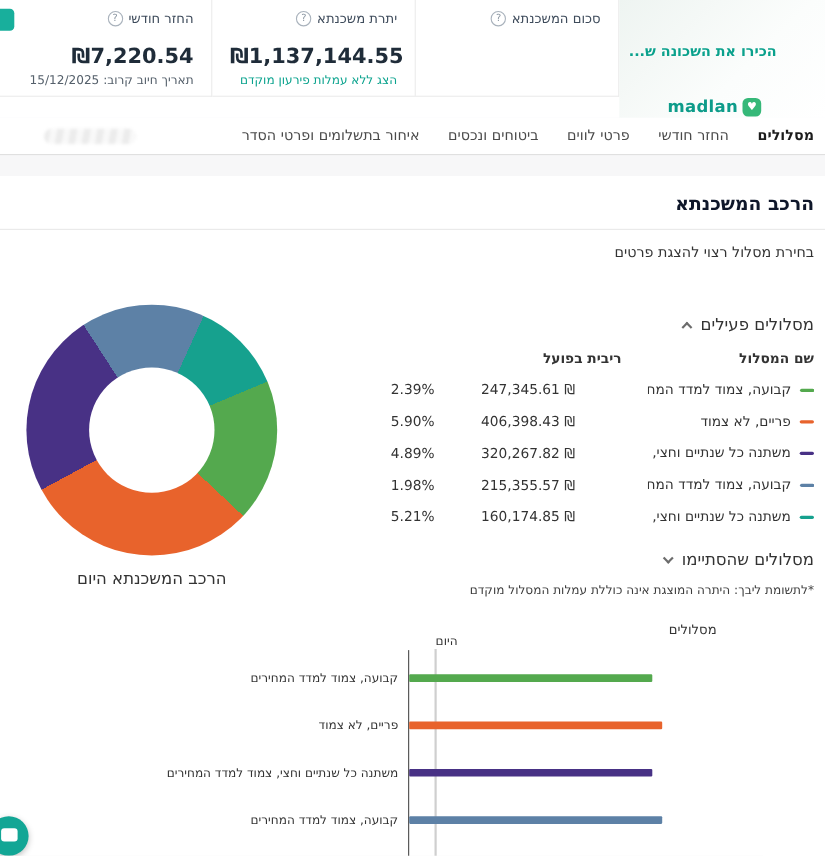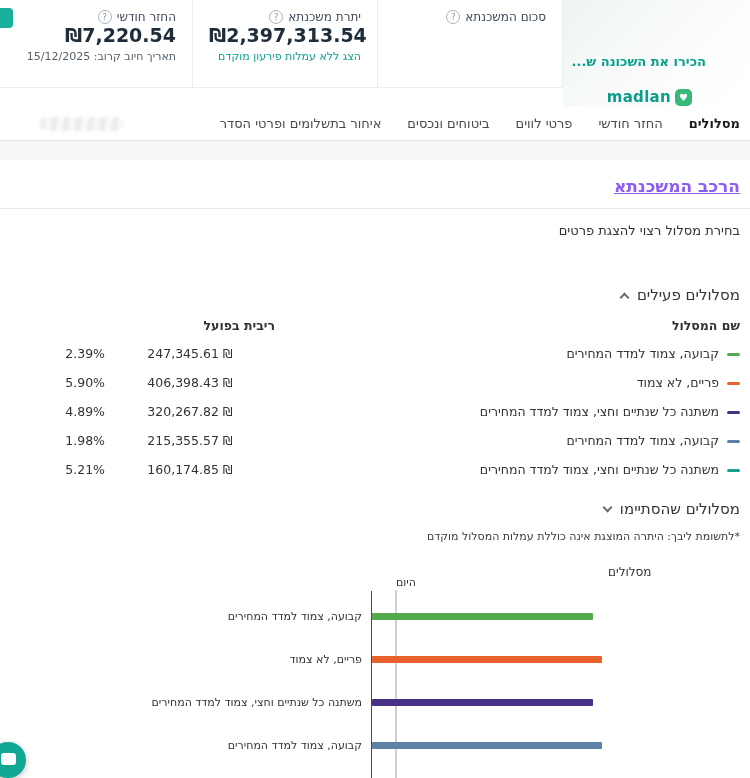--- a/index.html
+++ b/index.html
@@ -4,55 +4,55 @@
 <style>
   * { margin:0; padding:0; box-sizing:border-box; }
   html,body { width:750px; height:778px; overflow:hidden; background:#f7f7f8;
     font-family:"DejaVu Sans","Liberation Sans",sans-serif; }
   .screen { width:750px; height:778px; position:relative; direction:rtl; background:#f7f7f8; }
 
   
   .stats-header { display:flex; background:#fff; height:107px; position:relative; }
   .promo { width:187px; height:107px; position:relative; flex:none;
     background:linear-gradient(135deg,#eef4f1 0%,#fbfdfc 60%,#ffffff 100%); overflow:hidden; }
-  .promo-text { position:absolute; top:54px; right:44px; width:142px; color:#0aa18c;
+  .promo-text { position:absolute; top:40px; right:44px; width:142px; color:#0aa18c;
     font-weight:bold; font-size:13px; white-space:nowrap; overflow:hidden;
     text-shadow:0 0 3px #fff; }
   .logo { position:absolute; bottom:1px; right:58px; display:flex; align-items:center; gap:4px; cursor:pointer; }
   .logo-icon { width:17px; height:17px; background:#35b878; border-radius:5px; color:#fff;
     font-size:10px; display:flex; align-items:center; justify-content:center; }
   .logo-text { color:#0e9c8a; font-weight:bold; font-size:15px; direction:ltr; letter-spacing:.3px; }
   .stat { width:185px; flex:none; height:88px; border-inline-start:1px solid #ececec;
     border-bottom:1px solid #ececec; padding:10px 16px 0; background:#fff; }
   .stat:last-child { flex:1; }
   .stat-label-row { display:flex; align-items:center; gap:5px; }
   .stat-label { font-size:12px; color:#3e4b5b; }
   .help-icon { width:14px; height:14px; border:1px solid #a9b2bc; border-radius:50%; font-size:9px;
     color:#8a95a1; display:flex; align-items:center; justify-content:center; flex:none; cursor:pointer; }
-  .stat-value { font-size:19px; font-weight:bold; color:#1f2c39; margin-top:0;
+  .stat-value { font-size:19px; font-weight:bold; color:#1f2c39; margin-top:16px;
     direction:ltr; text-align:right; }
   .stat-link { font-size:11px; color:#0ba38e; margin-top:4px; cursor:pointer; width:max-content; }
   .stat-sub { font-size:11px; color:#55606b; margin-top:4px; }
   .widget-tab { position:absolute; top:8px; left:0; width:13px; height:20px; background:#18af9c;
     border-radius:0 4px 4px 0; cursor:pointer; z-index:5; }
 
   
   .nav { height:34px; background:#fff; border-bottom:1px solid #e0e0e0; display:flex;
     align-items:center; padding:0 10px; gap:26px; font-size:13px; }
   .nav-item { color:#4a4a4a; cursor:pointer; white-space:nowrap; }
   .nav-item.active { color:#1c1c1c; font-weight:bold; }
   .watermark { margin-inline-start:auto; margin-left:30px; width:84px; height:14px; border-radius:7px;
     opacity:.35; filter:blur(1.5px);
     background:repeating-linear-gradient(100deg,#c9c9c9 0 6px,#ededed 6px 12px); }
 
   .gap-strip { height:19px; }
 
   
   .main { background:#fff; min-height:618px; padding:16px 10px 0; position:relative; overflow:hidden; }
-  .page-title { font-size:17px; font-weight:600; color:#8b5cf6;text-decoration:underline; }
+  .page-title { font-size:17px; font-weight:600; color:#0f172a; }
   .title-divider { border:none; border-top:1px solid #e8e8e8; margin:12px -10px 0; }
   .subtitle { margin-top:14px; font-size:13px; color:#333; }
 
   .content-row { display:flex; margin-top:22px; align-items:center; }
   .tracks { flex:1; min-width:0; }
   .donut-col { width:290px; flex:none; padding-top:8px; }
   .donut-wrap { width:228px; margin-left:14px; margin-right:auto; }
   .donut { width:228px; height:228px; border-radius:50%; position:relative; cursor:pointer; }
   .donut::after { content:""; position:absolute; inset:57px; background:#fff; border-radius:50%; }
   .donut-caption { margin-top:12px; text-align:center; font-size:15px; color:#333; }
@@ -115,21 +115,21 @@
         <span class="stat-label">סכום המשכנתא</span>
         <span class="help-icon">?</span>
       </div>
     </div>
 
     <div class="stat">
       <div class="stat-label-row">
         <span class="stat-label">יתרת משכנתא</span>
         <span class="help-icon">?</span>
       </div>
-      <div class="stat-value">₪2,397,313.54</div>
+      <div class="stat-value">₪1,137,144.55</div>
       <div class="stat-link">הצג ללא עמלות פירעון מוקדם</div>
     </div>
 
     <div class="stat">
       <div class="stat-label-row">
         <span class="stat-label">החזר חודשי</span>
         <span class="help-icon">?</span>
       </div>
       <div class="stat-value">₪7,220.54</div>
       <div class="stat-sub">תאריך חיוב קרוב: 15/12/2025</div>
@@ -194,20 +194,26 @@
         </div>
 
         <div class="section-toggle second">
           <span>מסלולים שהסתיימו</span>
           <i class="chev down"></i>
         </div>
 
         <p class="note">*לתשומת ליבך: היתרה המוצגת אינה כוללת עמלות המסלול מוקדם</p>
       </section>
 
+      <aside class="donut-col">
+        <div class="donut-wrap">
+          <div class="donut" style="background: conic-gradient(from -33deg, rgb(93, 129, 166) 0deg, rgb(93, 129, 166) 57.4deg, rgb(22, 161, 142) 57.4deg, rgb(22, 161, 142) 100.2deg, rgb(84, 169, 78) 100.2deg, rgb(84, 169, 78) 166.2deg, rgb(232, 99, 44) 166.2deg, rgb(232, 99, 44) 274.6deg, rgb(72, 49, 133) 274.6deg, rgb(72, 49, 133) 360deg);"></div>
+          <div class="donut-caption">הרכב המשכנתא היום</div>
+        </div>
+      </aside>
     </div>
 
     <div class="timeline">
       <div class="tl-title">מסלולים</div>
       <div class="tl-today-label">היום</div>
       <div class="tl-axis"></div>
       <div class="tl-today-line"></div>
       <div class="tl-rows">
         <div class="tl-row">
           <span class="tl-label">קבועה, צמוד למדד המחירים</span>

